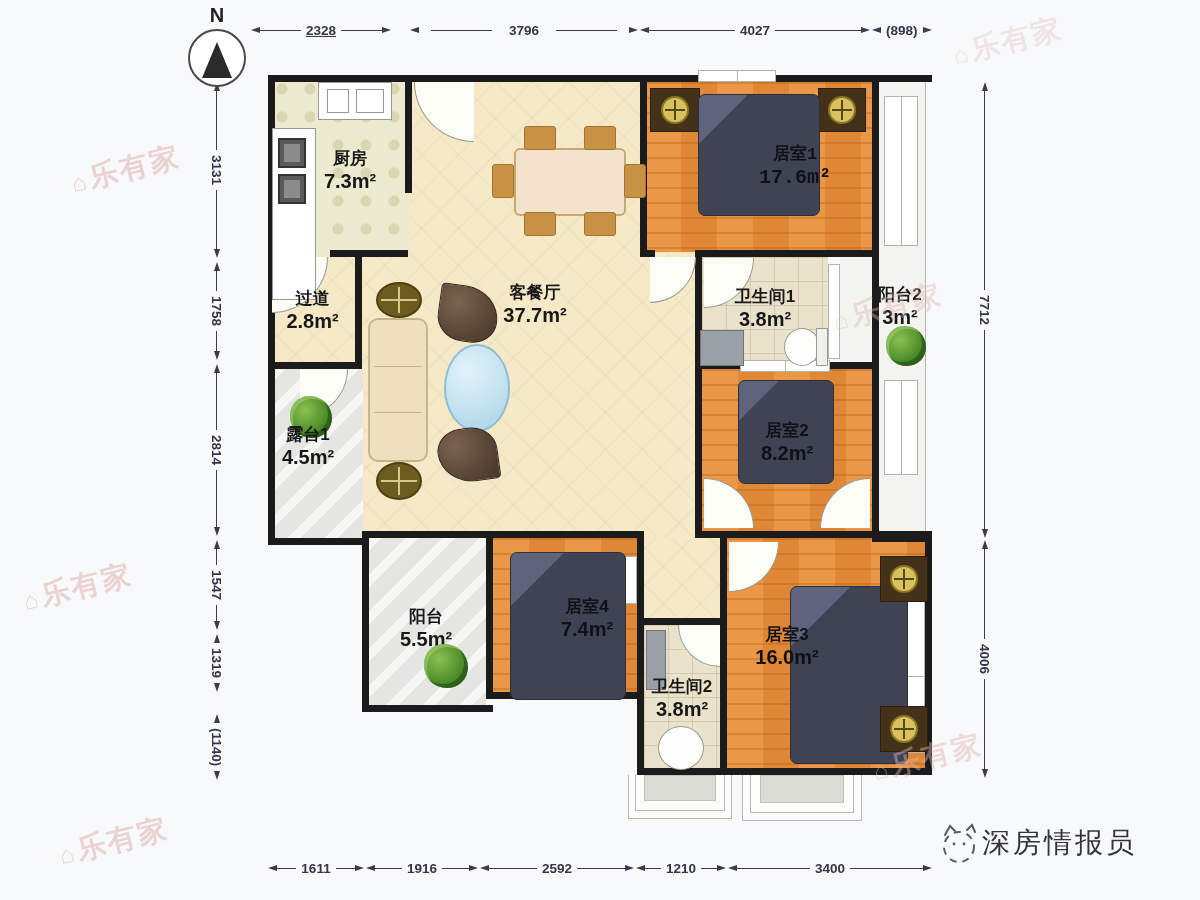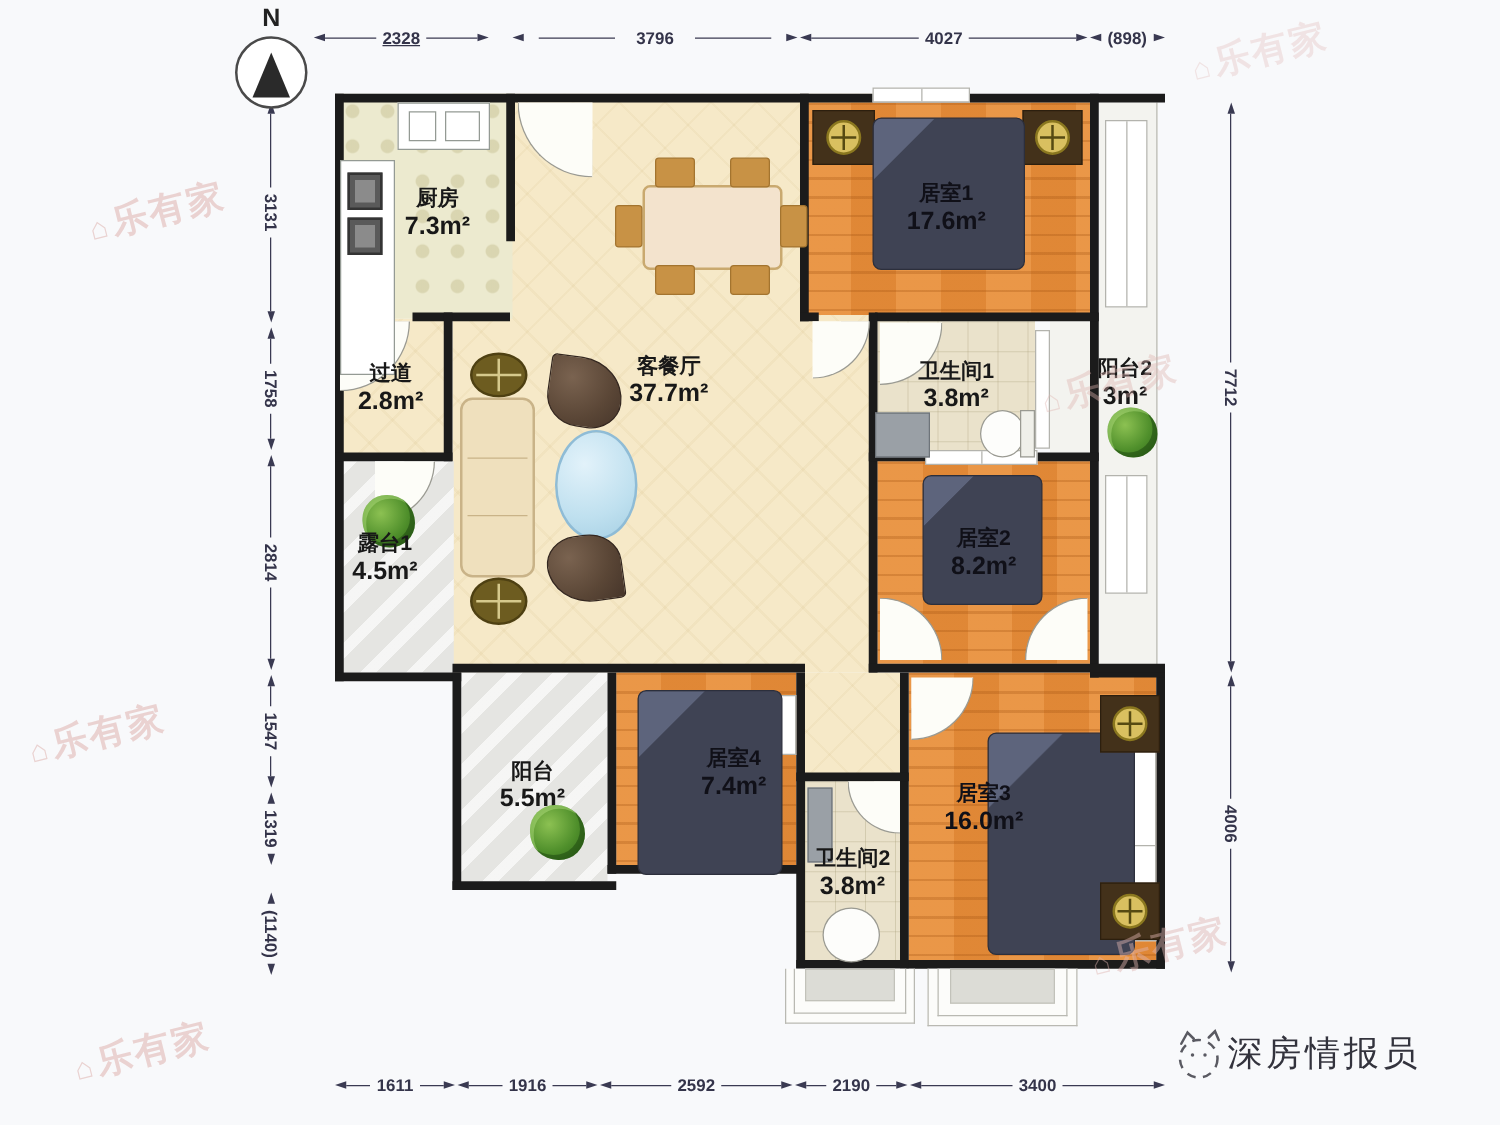--- a/index.html
+++ b/index.html
@@ -224,21 +224,21 @@
     <div class="rl-area">7.3m²</div>
   </div>
   <div class="room-label" style="left:265px;top:288px;width:95px;">
     <div class="rl-name">过道</div>
     <div class="rl-area">2.8m²</div>
   </div>
   <div class="room-label" style="left:470px;top:282px;width:130px;">
     <div class="rl-name">客餐厅</div>
     <div class="rl-area">37.7m²</div>
   </div>
-  <div class="room-label dark-lab" style="left:697px;top:144px;width:120px;">
+  <div class="room-label dark-lab" style="left:735px;top:144px;width:120px;font-family:Liberation Mono, monospace;">
     <div class="rl-name">居室1</div>
     <div class="rl-area">17.6m²</div>
   </div>
   <div class="room-label" style="left:700px;top:286px;width:130px;">
     <div class="rl-name">卫生间1</div>
     <div class="rl-area">3.8m²</div>
   </div>
   <div class="room-label" style="left:852px;top:284px;width:96px;">
     <div class="rl-name">阳台2</div>
     <div class="rl-area">3m²</div>
@@ -367,21 +367,21 @@
   <div class="dim" style="left:480px;top:857px;width:154px;">
       <span class="ah al"></span>
       <span class="dl"></span>
       <span class="dt">2592</span>
       <span class="dl"></span>
       <span class="ah ar"></span>
     </div>
   <div class="dim" style="left:636px;top:857px;width:90px;">
       <span class="ah al"></span>
       <span class="dl"></span>
-      <span class="dt">2190</span>
+      <span class="dt">1210</span>
       <span class="dl"></span>
       <span class="ah ar"></span>
     </div>
   <div class="dim" style="left:728px;top:857px;width:204px;">
       <span class="ah al"></span>
       <span class="dl"></span>
       <span class="dt">3400</span>
       <span class="dl"></span>
       <span class="ah ar"></span>
     </div>

